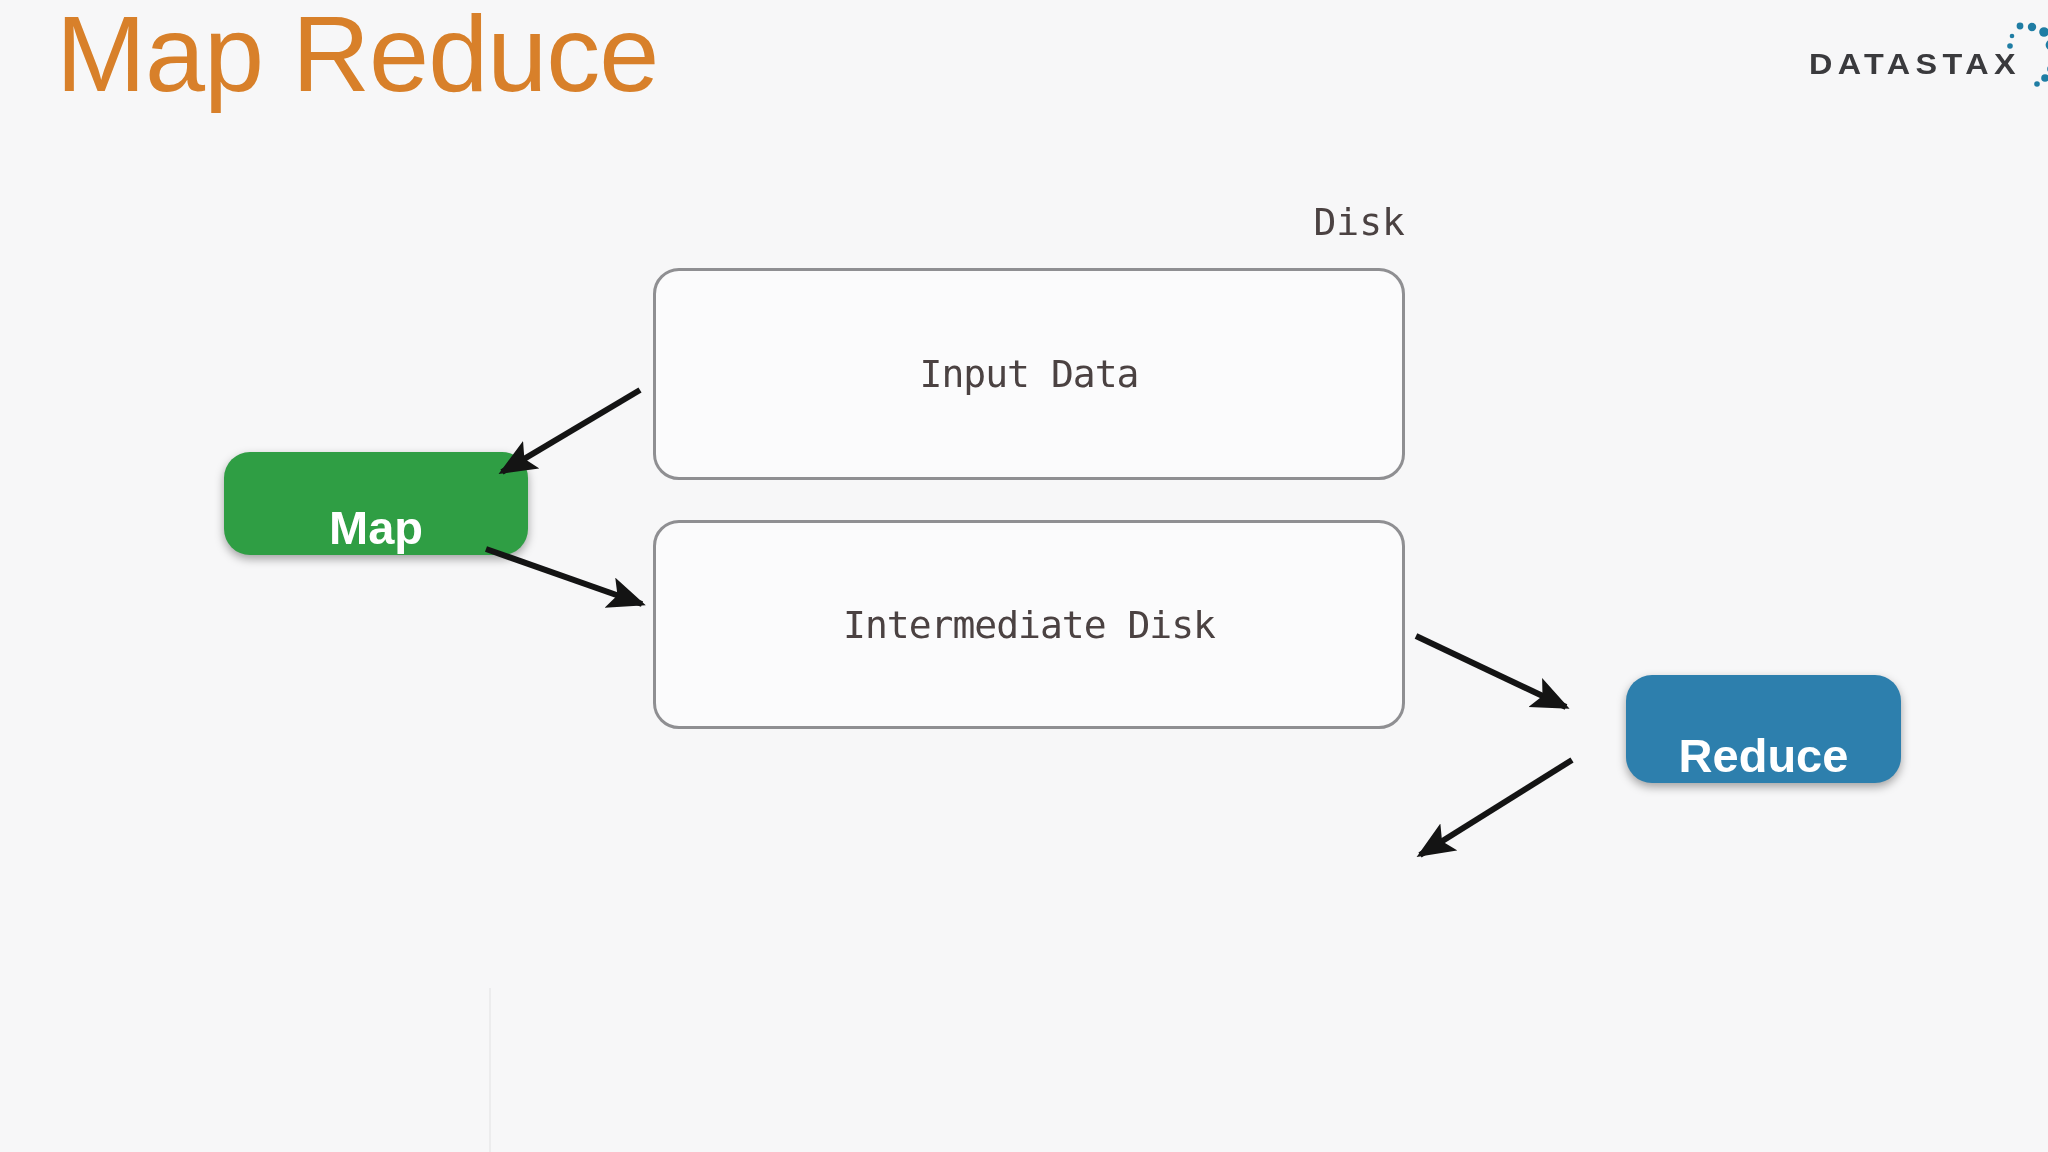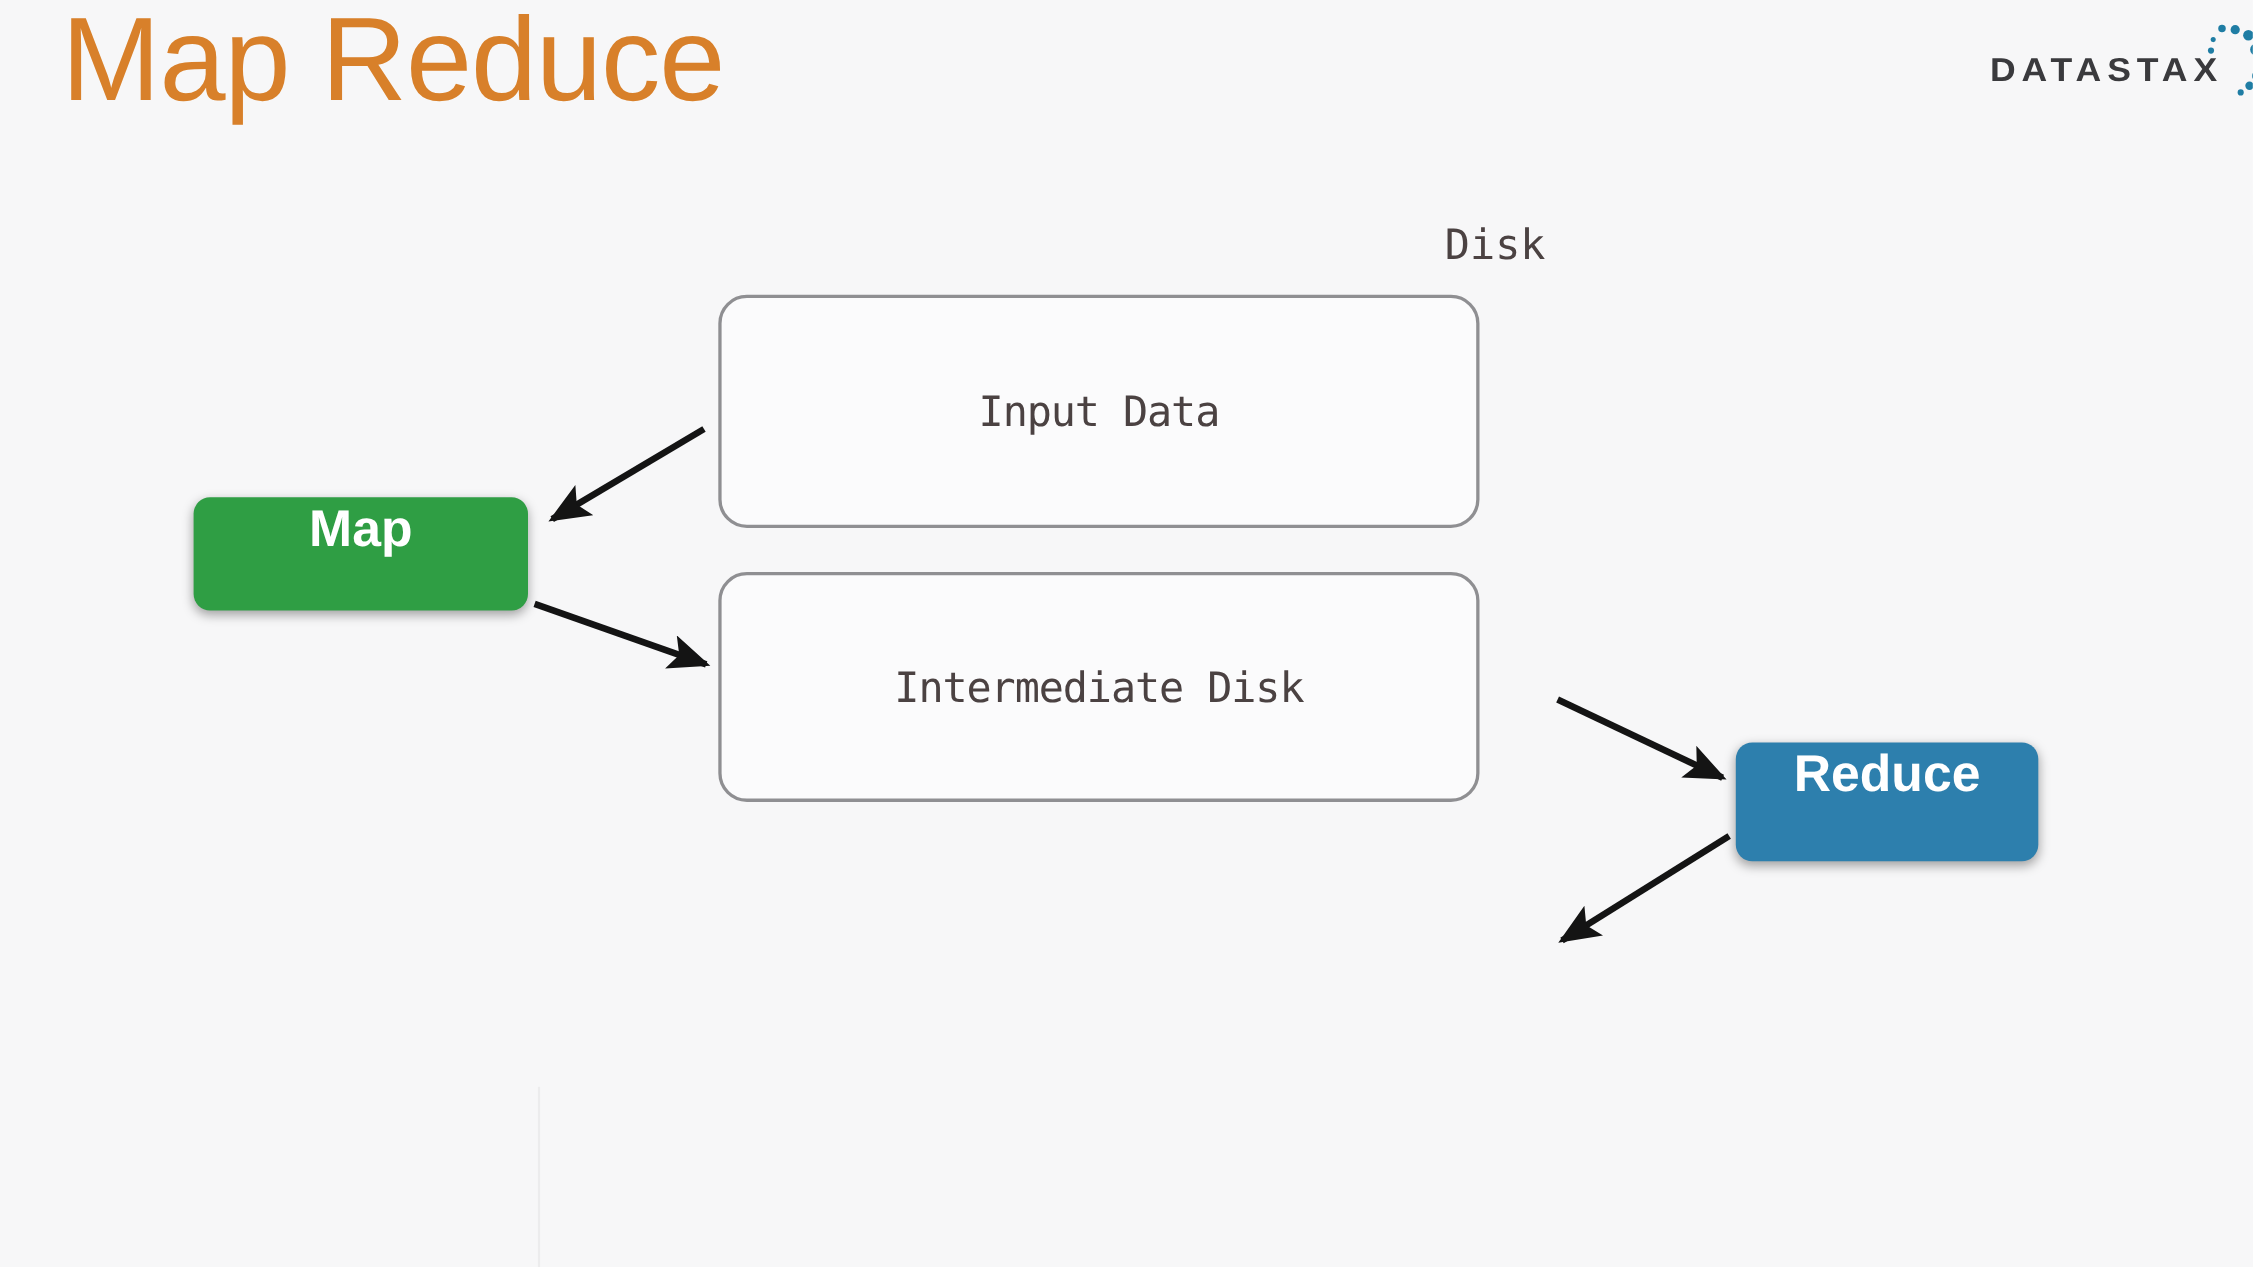--- a/index.html
+++ b/index.html
@@ -33,49 +33,50 @@
     left: 653px; top: 200px;
     width: 752px;
     text-align: right;
     font-family: "DejaVu Sans Mono", monospace;
     font-size: 38px;
     color: #4b4242;
   }
   .disk-box {
     position: absolute;
     left: 653px;
-    width: 692px; height: 212px;
+    width: 752px; height: 212px;
     box-sizing: border-box;
     background: #fbfbfc;
     border: 3px solid #8f8f92;
     border-radius: 26px;
     display: flex;
     align-items: center;
     justify-content: center;
   }
   .box-input { top: 268px; }
   .box-intermediate { top: 520px; height: 209px; }
   .box-output { top: 768px; }
   .box-label {
     font-family: "DejaVu Sans Mono", monospace;
     font-size: 38px;
     letter-spacing: -1px;
     color: #4b4242;
   }
   .proc-node {
     position: absolute;
     box-sizing: border-box;
-    border-radius: 15px;
+    border-radius: 26px;
     display: flex;
-    align-items: flex-start;
+    align-items: flex-end;
     justify-content: center;
     color: #ffffff;
     font-size: 47px;
     font-weight: 700;
     box-shadow: 0 4px 10px rgba(0,0,0,0.35);
+    margin-left: 48px;
   }
   .map-node {
     left: 176px; top: 452px;
     width: 304px; height: 103px;
     background: #2f9e44;
   }
   .reduce-node {
     left: 1578px; top: 675px;
     width: 275px; height: 108px;
     background: #2d7fad;

